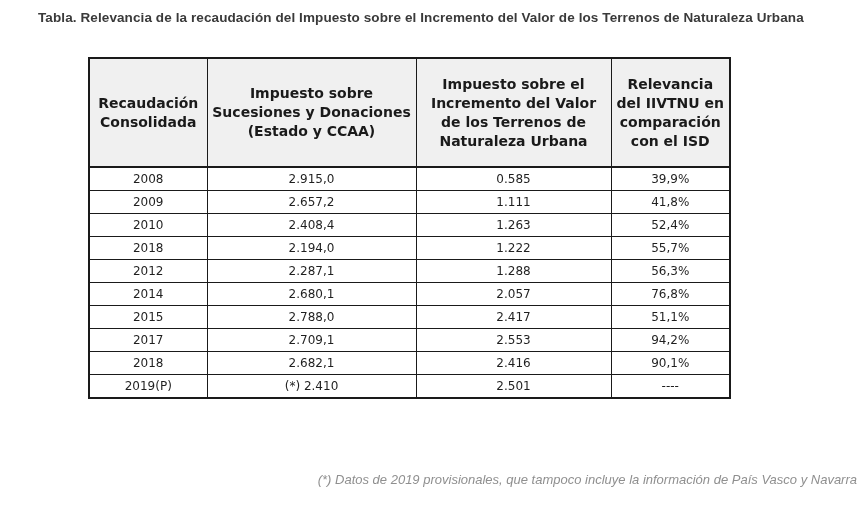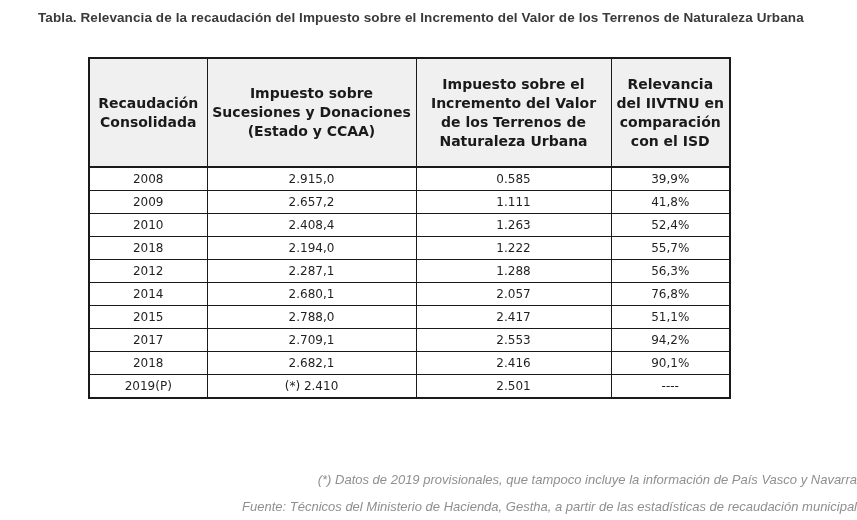--- a/index.html
+++ b/index.html
@@ -162,14 +162,13 @@
           <td>(*) 2.410</td>
           <td>2.501</td>
           <td>----</td>
         </tr>
       </tbody>
   </table>
 </div>
 
 <div class="footnotes">
   <div>(*) Datos de 2019 provisionales, que tampoco incluye la información de País Vasco y Navarra</div>
-  <div>Fuente: Técnicos del Ministerio de Hacienda, Gestha, a partir de las estadísticas de recaudación municipal</div>
 </div>
 
 </body></html>

